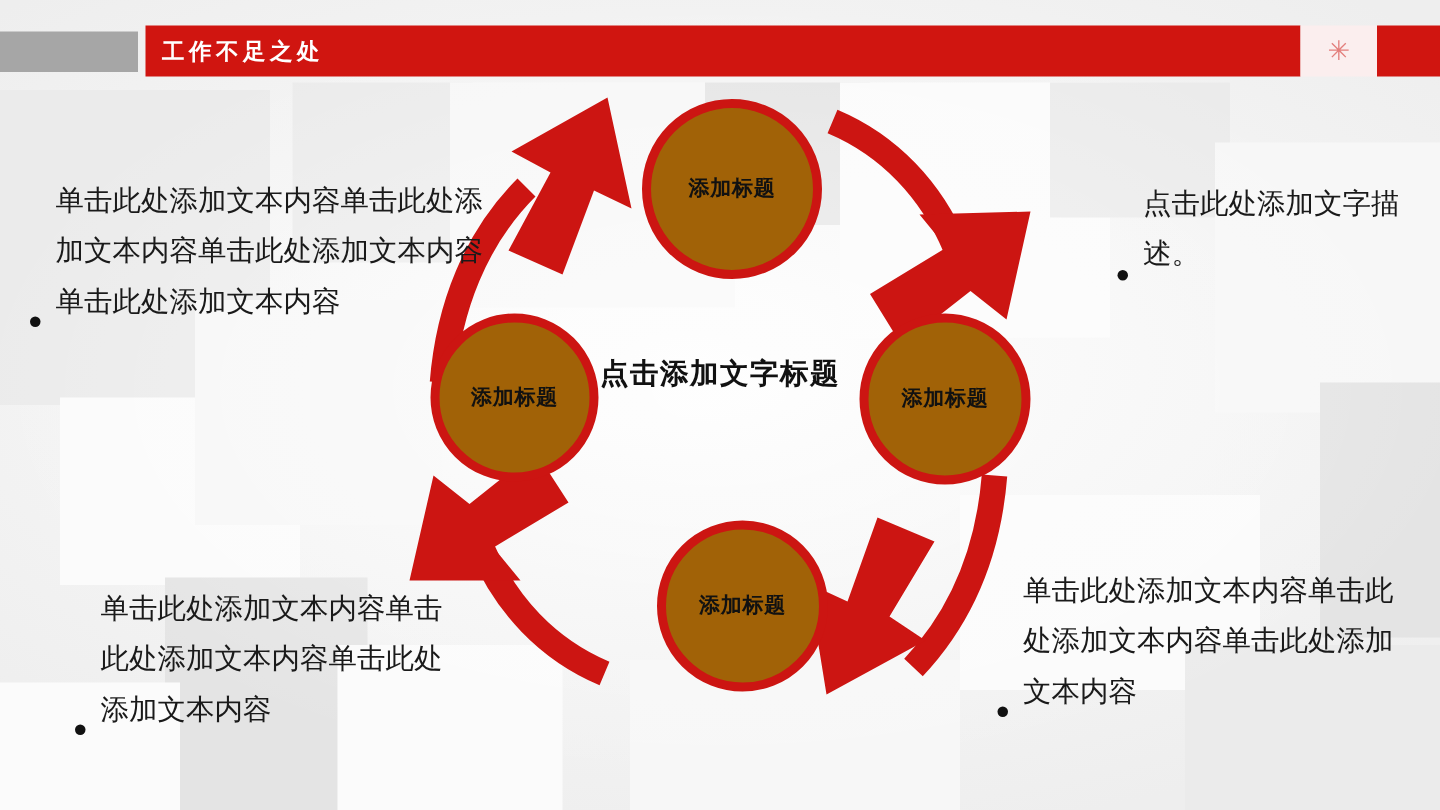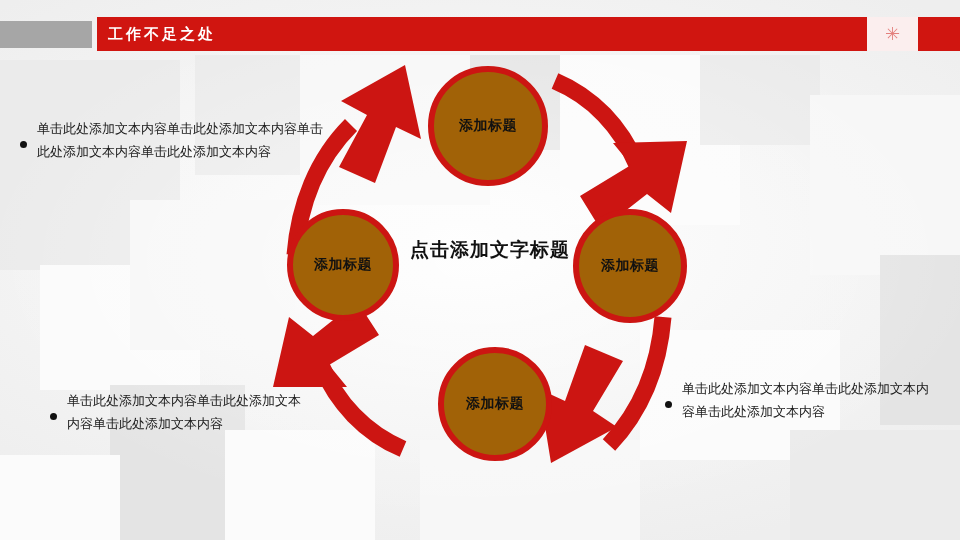--- a/index.html
+++ b/index.html
@@ -114,35 +114,35 @@
 
   #node-top    { left: 428px; top: 66px;  width: 120px; height: 120px; }
   #node-right  { left: 573px; top: 209px; width: 114px; height: 114px; }
   #node-bottom { left: 438px; top: 347px; width: 114px; height: 114px; }
   #node-left   { left: 287px; top: 209px; width: 112px; height: 112px; }
 
   .center-title {
     position: absolute;
     left: 390px; top: 238px;
     width: 180px;
-    text-align: right;
+    text-align: center;
     font-size: 19px;
     font-weight: bold;
     color: #111111;
     line-height: 1.3;
     letter-spacing: 1px;
   }
 
   
   .tblock {
     position: absolute;
     display: flex;
-    align-items: center;
+    align-items: flex-end;
     color: #1a1a1a;
-    font-size: 13px;
+    font-size: 19px;
     line-height: 1.75;
   }
   .tblock .dot {
     flex: 0 0 auto;
     width: 7px; height: 7px;
     border-radius: 50%;
     background: #111111;
     margin-top: 8px;
     margin-right: 10px;
   }
@@ -222,20 +222,24 @@
   <div class="node" id="node-left">
     <span>添加标题</span>
   </div>
 
   <div class="center-title">点击添加文字标题</div>
 
   <div class="tblock" id="txt-tl">
     <div class="dot"></div>
     <div class="txt">单击此处添加文本内容单击此处添加文本内容单击此处添加文本内容单击此处添加文本内容</div>
   </div>
+  <div class="tblock" id="txt-tr">
+    <div class="dot"></div>
+    <div class="txt">点击此处添加文字描述。</div>
+  </div>
   <div class="tblock" id="txt-bl">
     <div class="dot"></div>
     <div class="txt">单击此处添加文本内容单击此处添加文本内容单击此处添加文本内容</div>
   </div>
   <div class="tblock" id="txt-br">
     <div class="dot"></div>
     <div class="txt">单击此处添加文本内容单击此处添加文本内容单击此处添加文本内容</div>
   </div>
 
 </div>

